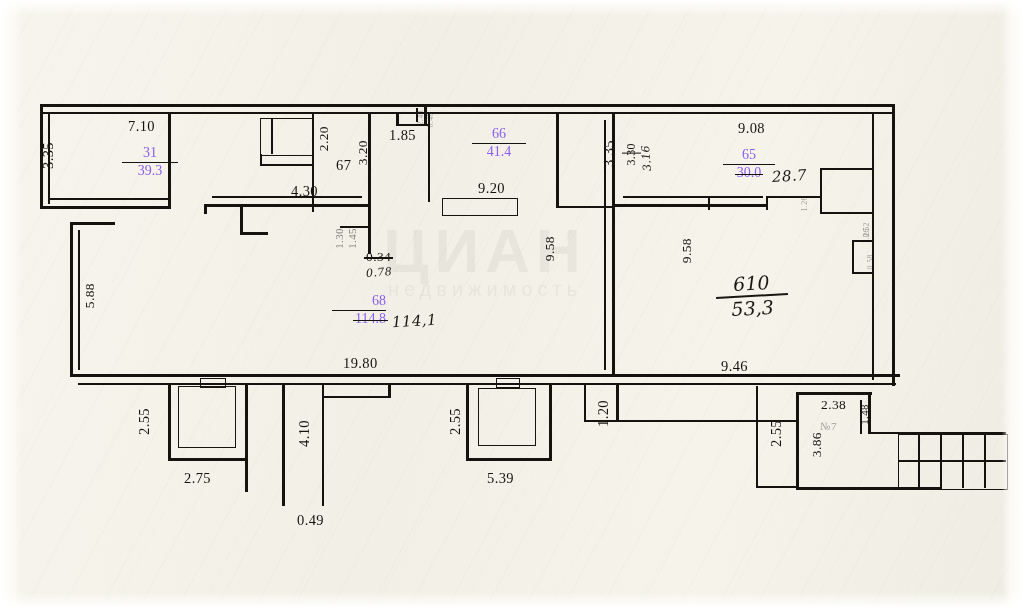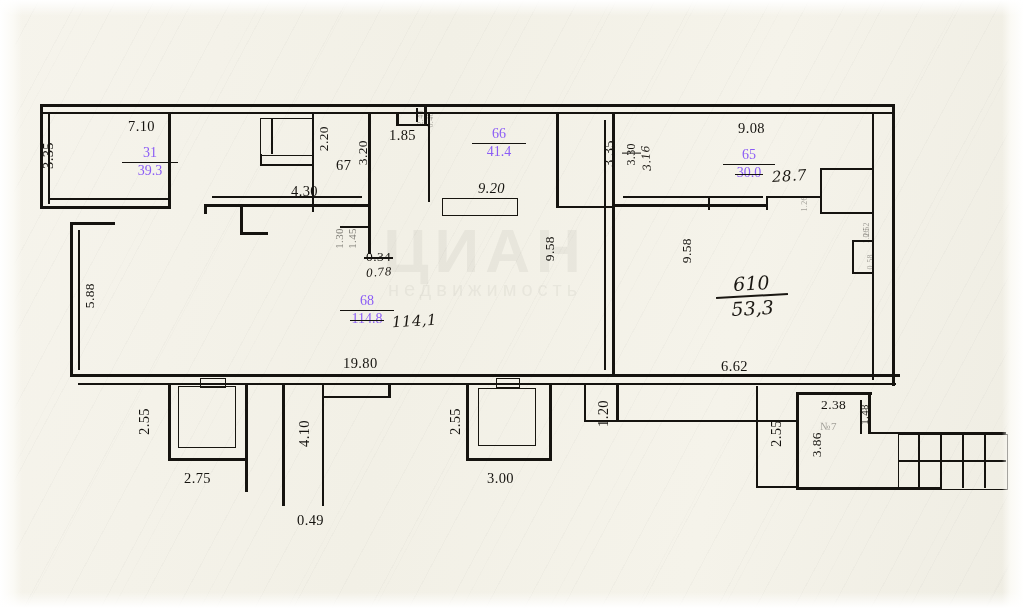--- a/index.html
+++ b/index.html
@@ -229,46 +229,46 @@
     <span class="strike">0.34</span>
   </div>
   <div class="lbl" style="left:366px;top:262px;">
     <span class="hand-sm">0.78</span>
   </div>
 
   <div class="lbl sz14" style="left:389px;top:127px;">1.85</div>
   <div class="lbl sz8 v vfaint" style="left:416px;top:110px;">2.48</div>
   <div class="lbl sz8 v vfaint" style="left:426px;top:112px;">0.48</div>
 
-  <div class="lbl sz14" style="left:478px;top:180px;font-style:italic;">9.20</div>
+  <div class="lbl sz14" style="left:478px;top:180px;">9.20</div>
   <div class="lbl sz13 v" style="left:542px;top:236px;">9.58</div>
   <div class="lbl sz14 v" style="left:601px;top:140px;">3.35</div>
 
   <div class="lbl sz14" style="left:738px;top:120px;">9.08</div>
   <div class="lbl sz12 v" style="left:624px;top:143px;">
     <span class="strike">3.30</span>
   </div>
   <div class="lbl v" style="left:638px;top:145px;">
     <span class="hand-sm">3.16</span>
   </div>
 
   <div class="lbl sz13 v" style="left:679px;top:238px;">9.58</div>
-  <div class="lbl sz14" style="left:721px;top:358px;">6.62</div>
+  <div class="lbl sz14" style="left:721px;top:358px;">9.46</div>
 
   <div class="lbl sz8 v vfaint" style="left:800px;top:196px;">1.26</div>
   <div class="lbl sz8 v vfaint" style="left:862px;top:222px;">0.52</div>
   <div class="lbl sz8 v vfaint" style="left:862px;top:228px;">1.26</div>
   <div class="lbl sz8 v vfaint" style="left:866px;top:254px;">0.58</div>
 
   <div class="lbl sz14 v" style="left:136px;top:408px;">2.55</div>
   <div class="lbl sz14" style="left:184px;top:470px;">2.75</div>
   <div class="lbl sz14 v" style="left:296px;top:420px;">4.10</div>
   <div class="lbl sz14" style="left:297px;top:512px;">0.49</div>
   <div class="lbl sz14 v" style="left:447px;top:408px;">2.55</div>
-  <div class="lbl sz14" style="left:487px;top:470px;">3.00</div>
+  <div class="lbl sz14" style="left:487px;top:470px;">5.39</div>
   <div class="lbl sz14 v" style="left:595px;top:400px;">1.20</div>
   <div class="lbl sz14 v" style="left:768px;top:420px;">2.55</div>
   <div class="lbl sz13 v" style="left:809px;top:432px;">3.86</div>
   <div class="lbl sz13" style="left:821px;top:397px;">2.38</div>
   <div class="lbl sz11 v" style="left:858px;top:404px;">1.48</div>
   <div class="lbl sz11 vfaint" style="left:820px;top:420px;">№7</div>
 
   <div class="frac" style="left:122px;top:146px;width:56px;">
     <span class="num">31</span>
     <span class="bar"></span>
@@ -285,21 +285,21 @@
 
   <div class="frac" style="left:723px;top:148px;width:52px;">
     <span class="num">65</span>
     <span class="bar"></span>
     <span class="den"><span class="strike">30.0</span></span>
   </div>
   <div class="lbl" style="left:772px;top:167px;">
     <span class="hand">28.7</span>
   </div>
 
-  <div class="frac" style="left:340px;top:294px;width:54px;">
+  <div class="frac" style="left:332px;top:294px;width:54px;text-align:right;">
     <span class="num">68</span>
     <span class="bar"></span>
     <span class="den"><span class="strike">114.8</span></span>
   </div>
   <div class="lbl" style="left:392px;top:312px;">
     <span class="hand">114,1</span>
   </div>
 
   <div style="position:absolute;left:716px;top:274px;width:72px;text-align:center;transform:rotate(-3deg);">
     <span class="handbig" style="font-size:19px;display:block;line-height:1;">610</span>

